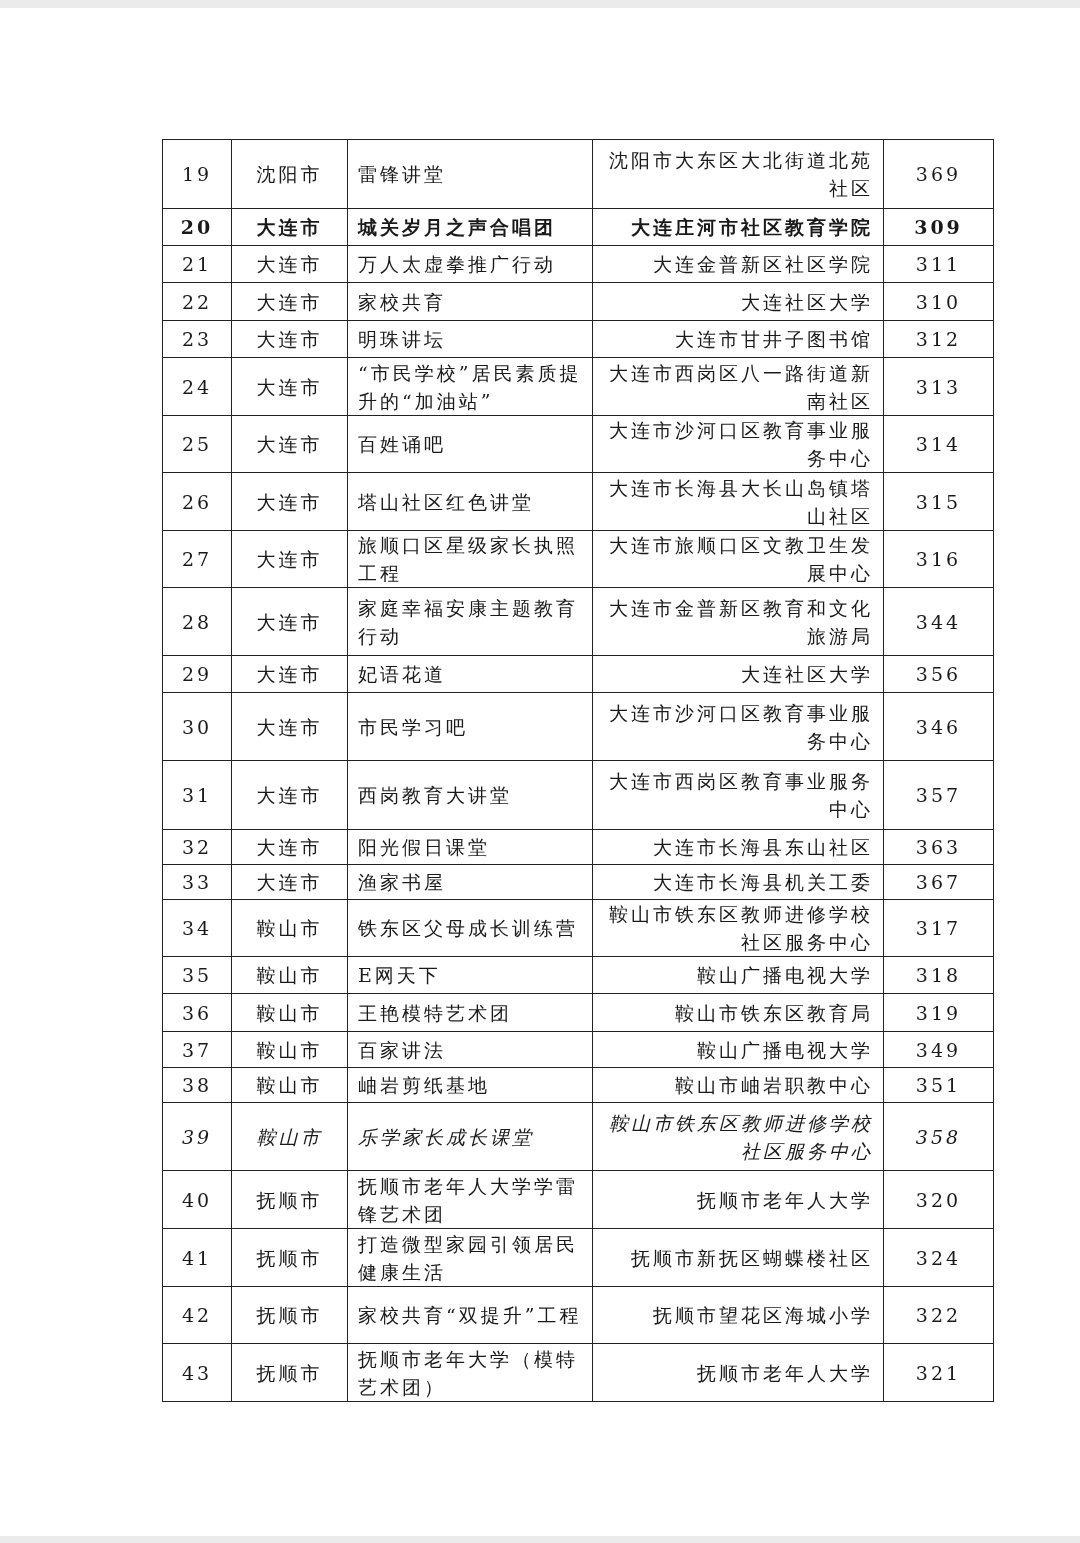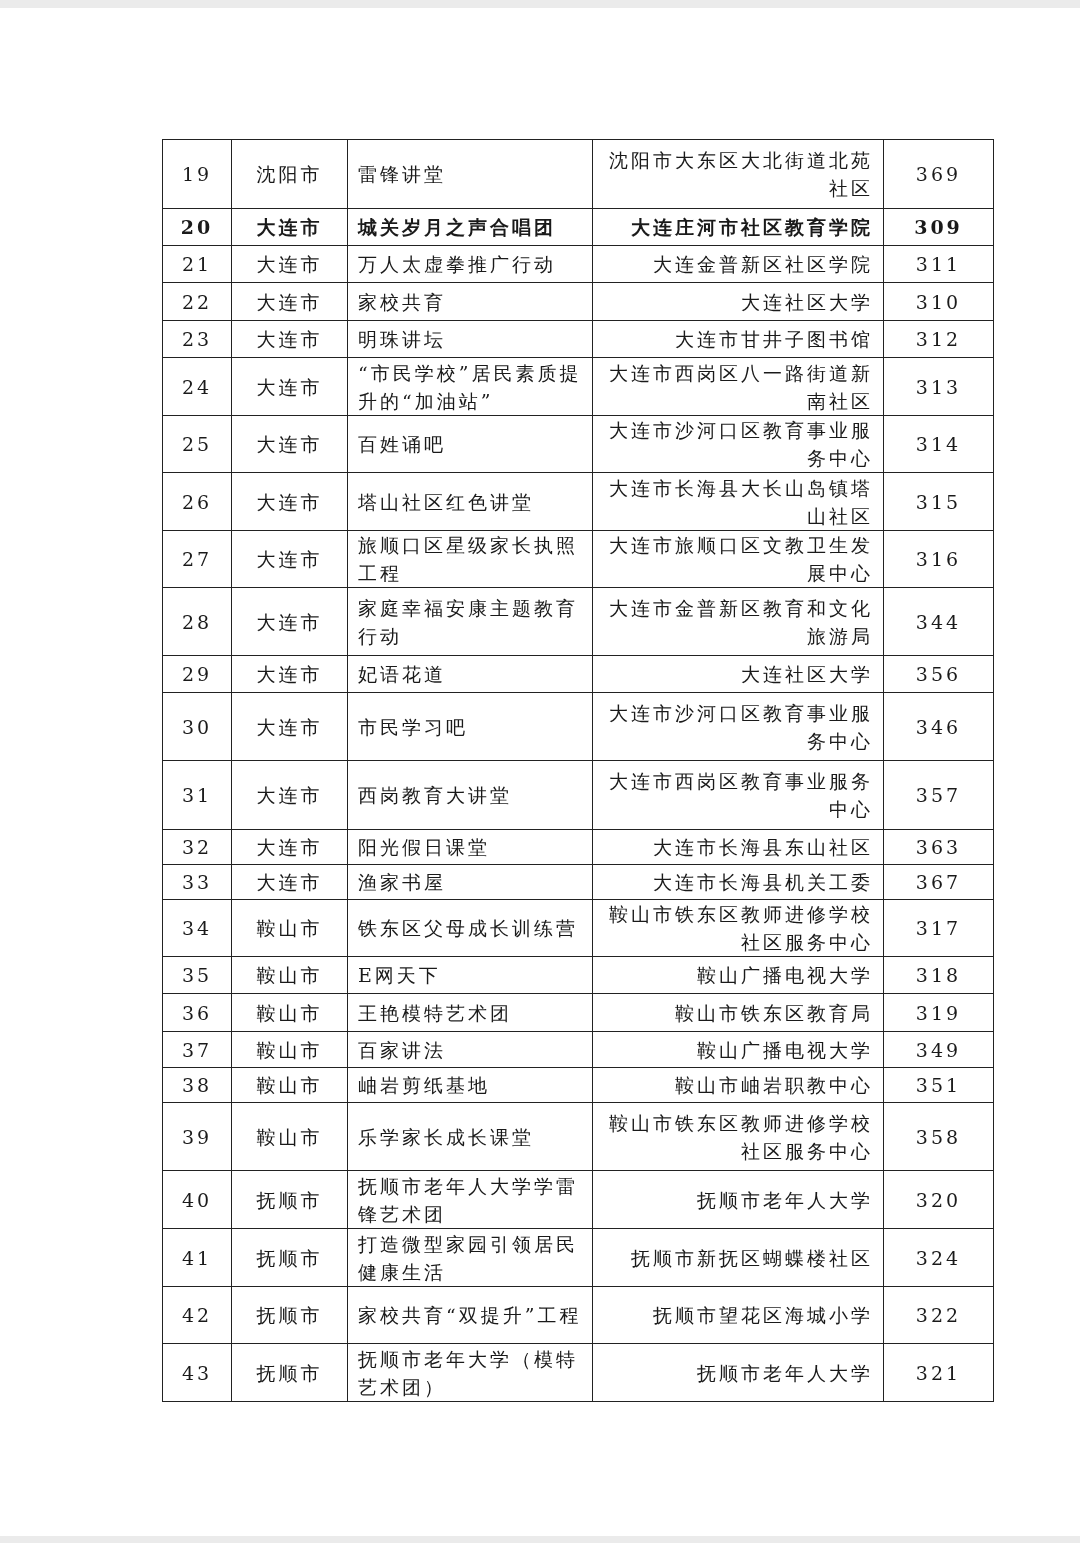--- a/index.html
+++ b/index.html
@@ -183,21 +183,21 @@
       <td class="c-org">鞍山广播电视大学</td>
       <td class="c-code">349</td>
     </tr>
       <tr style="height: 35px;">
       <td class="c-no">38</td>
       <td class="c-city">鞍山市</td>
       <td class="c-name">岫岩剪纸基地</td>
       <td class="c-org">鞍山市岫岩职教中心</td>
       <td class="c-code">351</td>
     </tr>
-      <tr style="height: 68px;">
+      <tr style="height: 68px; font-style: italic;">
       <td class="c-no">39</td>
       <td class="c-city">鞍山市</td>
       <td class="c-name">乐学家长成长课堂</td>
       <td class="c-org">鞍山市铁东区教师进修学校社区服务中心</td>
       <td class="c-code">358</td>
     </tr>
       <tr style="height: 58px;">
       <td class="c-no">40</td>
       <td class="c-city">抚顺市</td>
       <td class="c-name">抚顺市老年人大学学雷锋艺术团</td>

